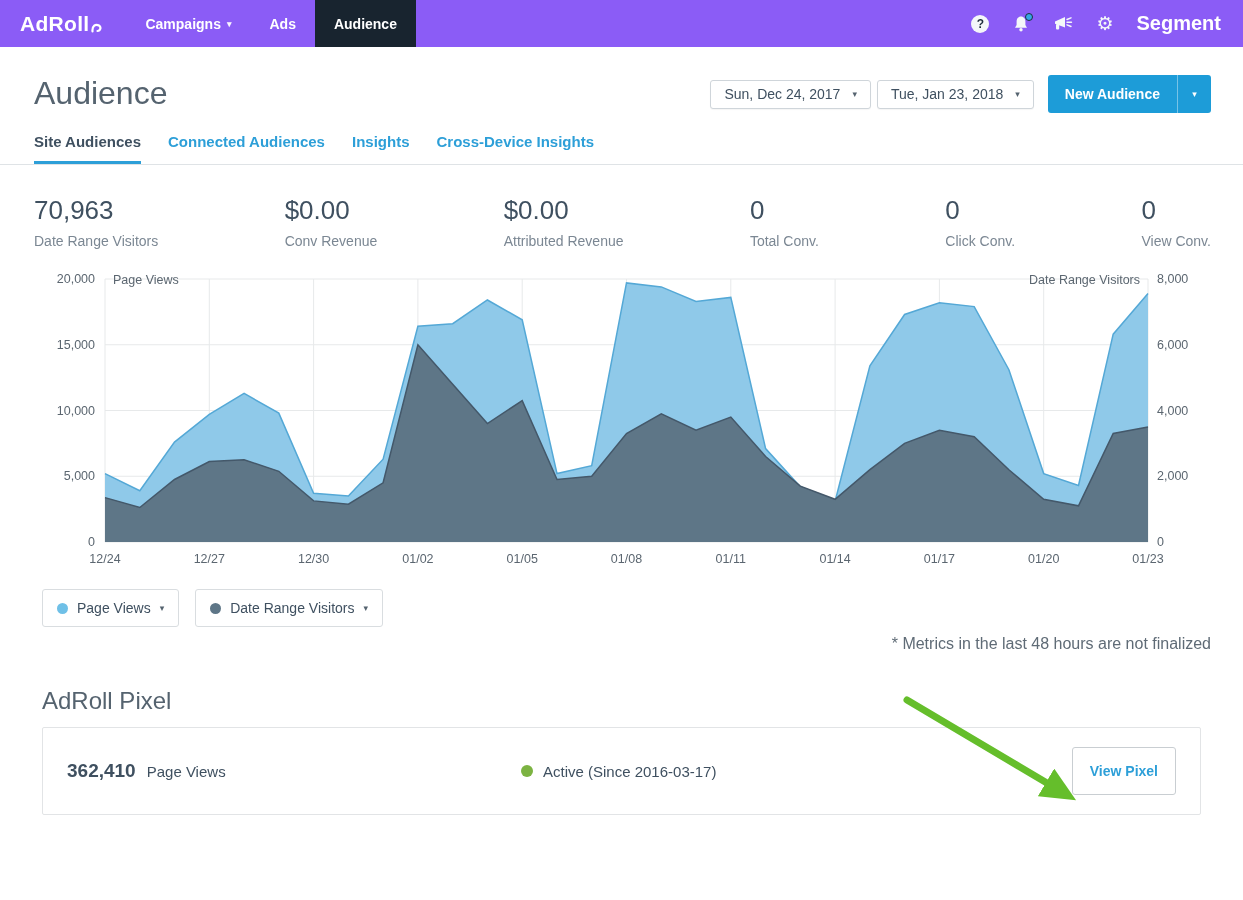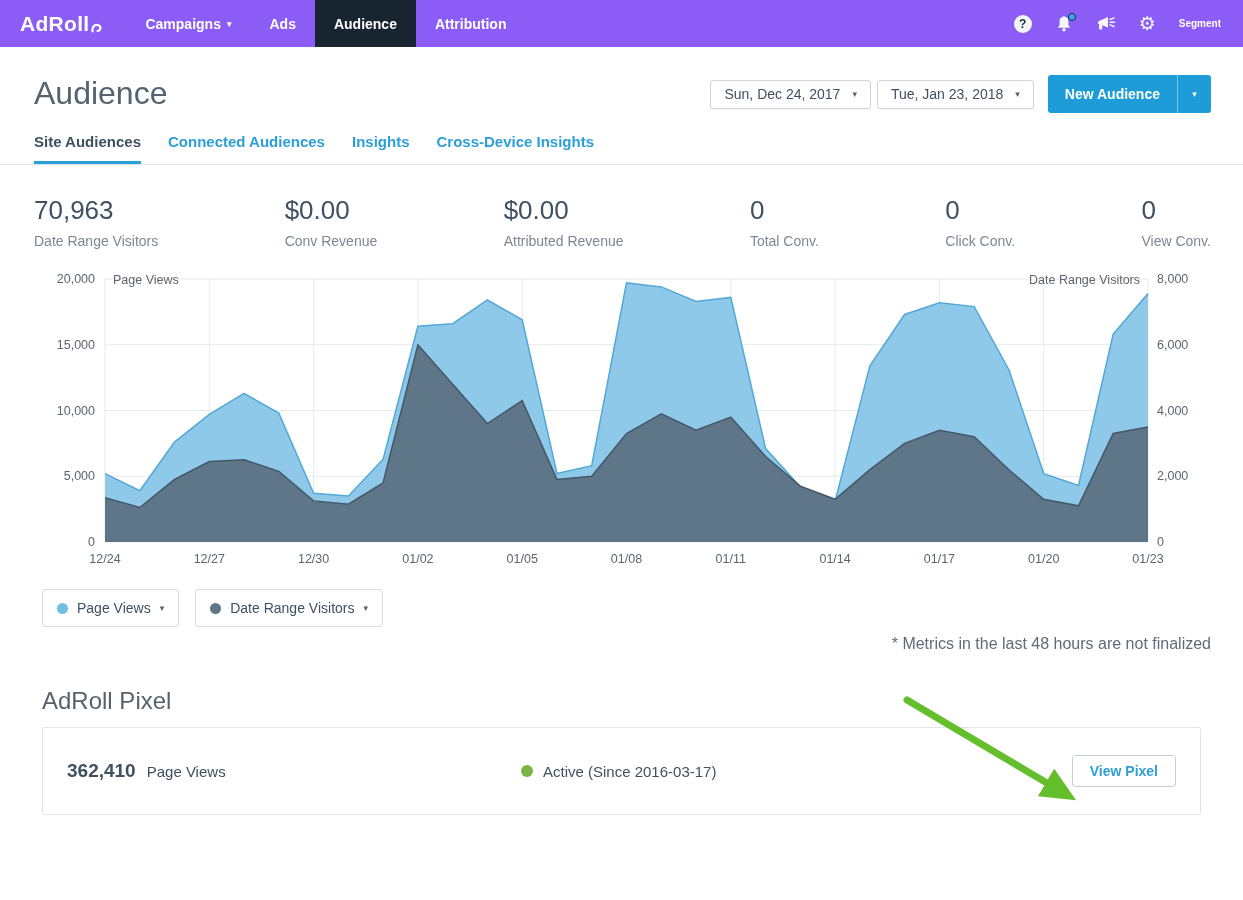--- a/index.html
+++ b/index.html
@@ -14,21 +14,21 @@
   .brand svg { margin-left:2px; margin-top:6px; }
   .nav-items { display:flex; align-items:stretch; }
   .nav-item { display:flex; align-items:center; padding:0 19px; font-size:14px; font-weight:bold; color:#fff; cursor:pointer; }
   .nav-item.active { background:#18242f; }
   .nav-caret { font-size:9px; margin-left:6px; opacity:.95; }
   .nav-right { margin-left:auto; display:flex; align-items:center; gap:23px; padding-right:22px; }
   .icon-btn { position:relative; display:flex; align-items:center; cursor:pointer; }
   .help-circle { width:18px; height:18px; border-radius:50%; background:#f4f7f9; color:#1f2e3d; font-size:12px; font-weight:bold; display:flex; align-items:center; justify-content:center; }
   .glyph-icon { font-family:"DejaVu Sans", sans-serif; font-size:19px; color:#f4f7f9; line-height:1; }
   .badge { position:absolute; top:-2px; right:-3px; width:8px; height:8px; border-radius:50%; background:#35a7e6; border:1px solid #1f2e3d; }
-  .segment-label { font-size:10px; font-weight:bold; cursor:pointer; }
+  .segment-label { font-size:20px; font-weight:bold; cursor:pointer; }
   
   .page-header { display:flex; justify-content:space-between; align-items:flex-start; padding:28px 32px 0 34px; }
   .page-title { font-size:32px; font-weight:400; color:#55636f; }
   .header-controls { display:flex; align-items:center; }
   .date-btn { height:29px; background:#fff; border:1px solid #cfd5da; border-radius:3px; padding:0 13px; display:flex; align-items:center; gap:12px; font-size:14px; color:#3f5060; cursor:pointer; font-family:inherit; box-shadow:0 1px 1px rgba(0,0,0,.04); }
   .date-btn + .date-btn { margin-left:6px; }
   .small-caret { font-size:9px; color:#55636f; }
   .split-btn { display:flex; margin-left:14px; }
   .btn-primary { height:38px; border:none; color:#fff; font-weight:bold; font-size:14px; padding:0 17px; border-radius:3px 0 0 3px; cursor:pointer; font-family:inherit; }
   .btn-primary-caret { height:38px; width:34px; border:none; border-left:1px solid rgba(255,255,255,.4); color:#fff; font-size:9px; border-radius:0 3px 3px 0; cursor:pointer; }
@@ -52,42 +52,41 @@
   .footnote { text-align:right; padding-right:32px; font-size:16px; color:#5f6b76; margin-top:8px; }
   
   .pixel-section { padding:34px 42px 0 42px; }
   .pixel-title { font-size:24px; font-weight:400; color:#55636f; }
   .pixel-card { margin-top:12px; border:1px solid #e2e4e6; border-radius:2px; height:88px; display:flex; align-items:center; justify-content:space-between; padding:0 24px; background:#fff; }
   .pv-group { display:flex; align-items:baseline; gap:11px; }
   .pv-value { font-size:19px; font-weight:bold; color:#3f5060; }
   .pv-label { font-size:15px; color:#3f5060; }
   .status-group { display:flex; align-items:center; gap:10px; font-size:15px; color:#3f5060; margin-left:-60px; }
   .status-dot { width:12px; height:12px; border-radius:50%; }
-  .view-pixel-btn { height:32px; background:#fff; border:1px solid #c9ced2; border-radius:3px; color:#2d9fd8; font-size:14px; font-weight:bold; padding:0 17px; cursor:pointer; font-family:inherit; }
+  .view-pixel-btn { height:48px; background:#fff; border:1px solid #c9ced2; border-radius:3px; color:#2d9fd8; font-size:14px; font-weight:bold; padding:0 17px; cursor:pointer; font-family:inherit; }
   
   .annotation { position:absolute; left:880px; top:688px; pointer-events:none; }
 </style>
 </head>
 <body>
 
 <nav class="navbar">
   <div class="brand">
     <span>AdRoll</span>
     <svg width="11" height="13" viewBox="0 0 11 13">
         <path d="M1.5 11.5 C1 6 4.5 3.5 8 5.5 C10.5 7 9.5 11 6.5 11" fill="none" stroke="#fff" stroke-width="2.2" stroke-linecap="round"></path>
       </svg>
   </div>
   <div class="nav-items">
     <a class="nav-item">
       <span>Campaigns</span>
       <span class="nav-caret">▾</span>
     </a>
     <a class="nav-item">Ads</a>
     <a class="nav-item active">Audience</a>
-    <a class="nav-item">Attribution</a>
   </div>
   <div class="nav-right">
     <span class="icon-btn">
         <span class="help-circle">?</span>
       </span>
     <span class="icon-btn">
       <svg width="18" height="18" viewBox="0 0 18 18">
           <path d="M9 1.6 C6.1 1.6 4.6 4 4.6 6.6 L4.6 10 L3 12.7 L15 12.7 L13.4 10 L13.4 6.6 C13.4 4 11.9 1.6 9 1.6 Z" fill="#f4f7f9"></path>
           <circle cx="9" cy="14.8" r="1.7" fill="#f4f7f9"></circle>
         </svg>

